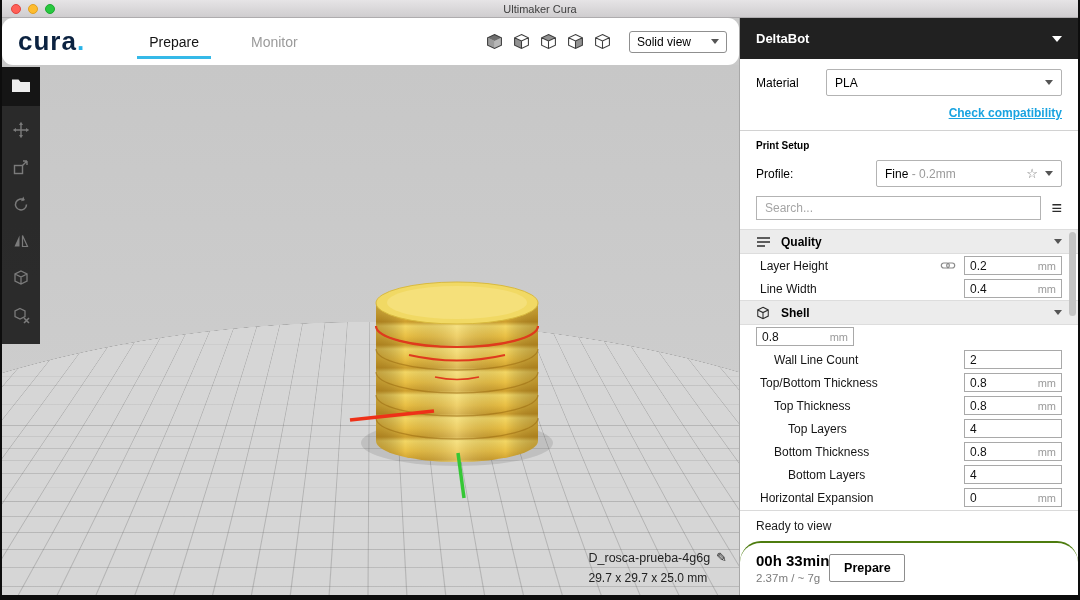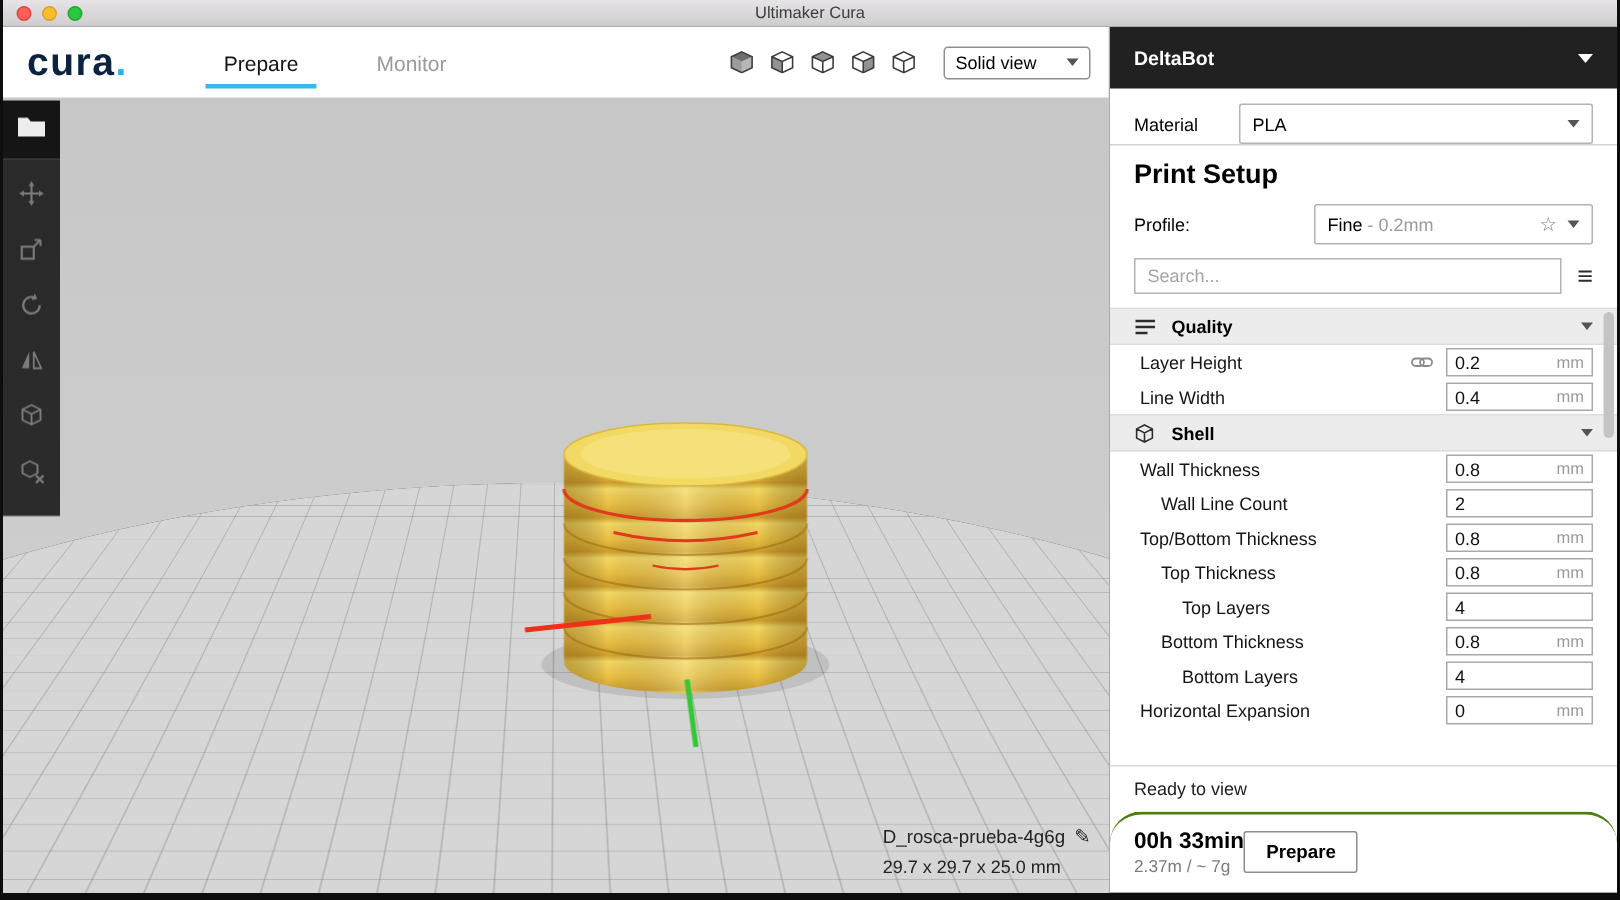--- a/index.html
+++ b/index.html
@@ -14,21 +14,21 @@
   .traffic { position:absolute; left:9px; top:4px; display:flex; gap:7px; }
   .light { width:10px; height:10px; border-radius:50%; }
   .light.red { background:#ff5f57; border:1px solid #e1443d; }
   .light.yellow { background:#febc2e; border:1px solid #dfa023; }
   .light.green { background:#28c840; border:1px solid #1ca92f; }
 
   .main { display:flex; height:577px; }
 
   
   .left { width:737px; position:relative; background:#c9c9c9; }
-  .topbar { height:47px; background:#fff; display:flex; align-items:center; position:relative; z-index:6; }
+  .topbar { height:47px; background:#fff; display:flex; align-items:center; position:relative; z-index:6;border-radius:11px; }
   .logo { margin-left:16px; font-size:26px; font-weight:bold; color:#0b2240; letter-spacing:1px; }
   .logo .dot { color:#27b3e8; }
   .tabs { display:flex; margin-left:38px; height:47px; }
   .tab { padding:0 26px; font-size:14px; display:flex; align-items:center; position:relative; color:#141414; cursor:default; }
   .tab.inactive { color:#9a9a9a; }
   .tab.active::after { content:""; position:absolute; left:14px; right:14px; bottom:6px; height:3px; background:#35b9e8; }
   .view-icons { margin-left:auto; display:flex; gap:10px; align-items:center; }
   .vicon { display:flex; }
   .viewmode { margin:0 12px 0 18px; width:98px; height:22px; border:1px solid #8f8f8f; border-radius:3px;
     display:flex; align-items:center; justify-content:space-between; padding:0 7px; font-size:12px; background:#fff; }
@@ -63,21 +63,21 @@
   .material-row { display:flex; align-items:center; padding:10px 16px 0; }
   .material-label { font-size:12px; width:70px; }
   .dropdown { flex:1; height:27px; border:1px solid #b3b3b3; border-radius:2px; display:flex; align-items:center;
     justify-content:space-between; padding:0 8px; font-size:12px; background:#fff; }
   .dd-bold { font-weight:normal; }
   .dd-gray { color:#9a9a9a; }
   .compat-row { padding:7px 16px 9px; text-align:right; }
   .compat-link { font-size:12px; color:#19a3e0; font-weight:bold; text-decoration:underline; }
   .hr { border-top:1px solid #d2d2d2; }
   .print-setup-row { display:flex; align-items:center; justify-content:space-between; padding:9px 16px 6px; }
-  .ps-title { font-size:18px; font-weight:bold; }
+  .ps-title { font-size:10px; font-weight:bold; }
   .mode-btns { display:flex; gap:5px; }
   .mode-btn { height:24px; padding:0 12px; font-size:11px; background:#fff; display:flex; align-items:center; }
   .mode-btn.rec { border:1px solid #7d7d7d; }
   .mode-btn.custom { border:2px solid #19a3e0; font-weight:bold; }
   .profile-row { display:flex; align-items:center; justify-content:space-between; padding:3px 16px 8px; }
   .profile-label { font-size:12px; }
   .profile-dd { width:186px; height:27px; border:1px solid #b3b3b3; border-radius:2px; display:flex; align-items:center;
     justify-content:space-between; padding:0 8px; font-size:12px; background:#fff; }
   .pr-icons { display:flex; align-items:center; gap:7px; }
   .star { color:#7a7a7a; font-size:13px; line-height:1; }
@@ -288,20 +288,23 @@
       </div>
 
       <div class="material-row">
         <span class="material-label">Material</span>
         <div class="dropdown">
           <span class="dd-bold">PLA</span>
           <span class="chev"></span>
         </div>
       </div>
 
+      <div class="compat-row">
+        <a class="compat-link" href="#">Check compatibility</a>
+      </div>
 
       <div class="hr"></div>
 
       <div class="print-setup-row">
         <span class="ps-title">Print Setup</span>
       </div>
 
       <div class="profile-row">
         <span class="profile-label">Profile:</span>
         <div class="profile-dd">
@@ -356,21 +359,20 @@
           <span class="cat-icon">
               <svg width="14" height="14" viewBox="0 0 16 16">
                 <path d="M8,1.5 L14,4.5 V11.5 L8,14.5 L2,11.5 V4.5 Z M2,4.5 L8,7.5 L14,4.5 M8,7.5 V14.5" fill="none" stroke="#2c2c2c" stroke-width="1.2"></path>
               </svg>
             </span>
           <span class="cat-label">Shell</span>
           <span class="chev"></span>
         </div>
 
         <div class="srow d1">
-          <span class="slabel">Wall Thickness</span>
           <span class="vbox">
               <input class="vinput" value="0.8" style="">
               <span class="unit">mm</span>
             </span>
         </div>
 
         <div class="srow d2">
           <span class="slabel">Wall Line Count</span>
           <span class="vbox">
               <input class="vinput" value="2" style="">

